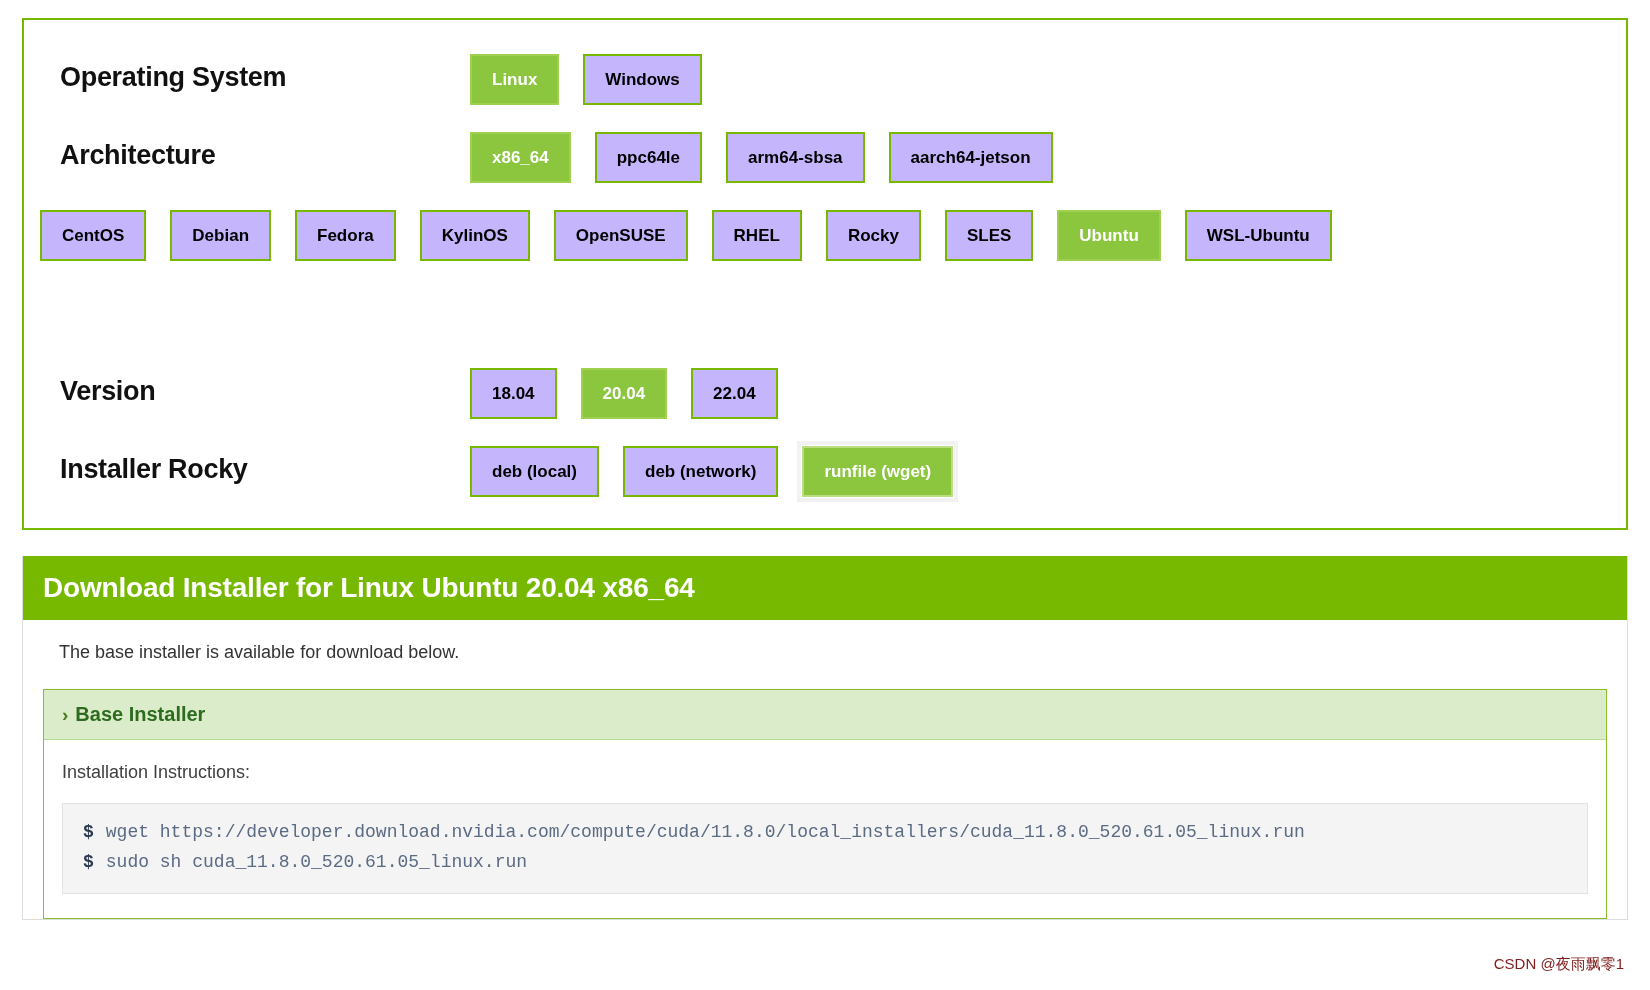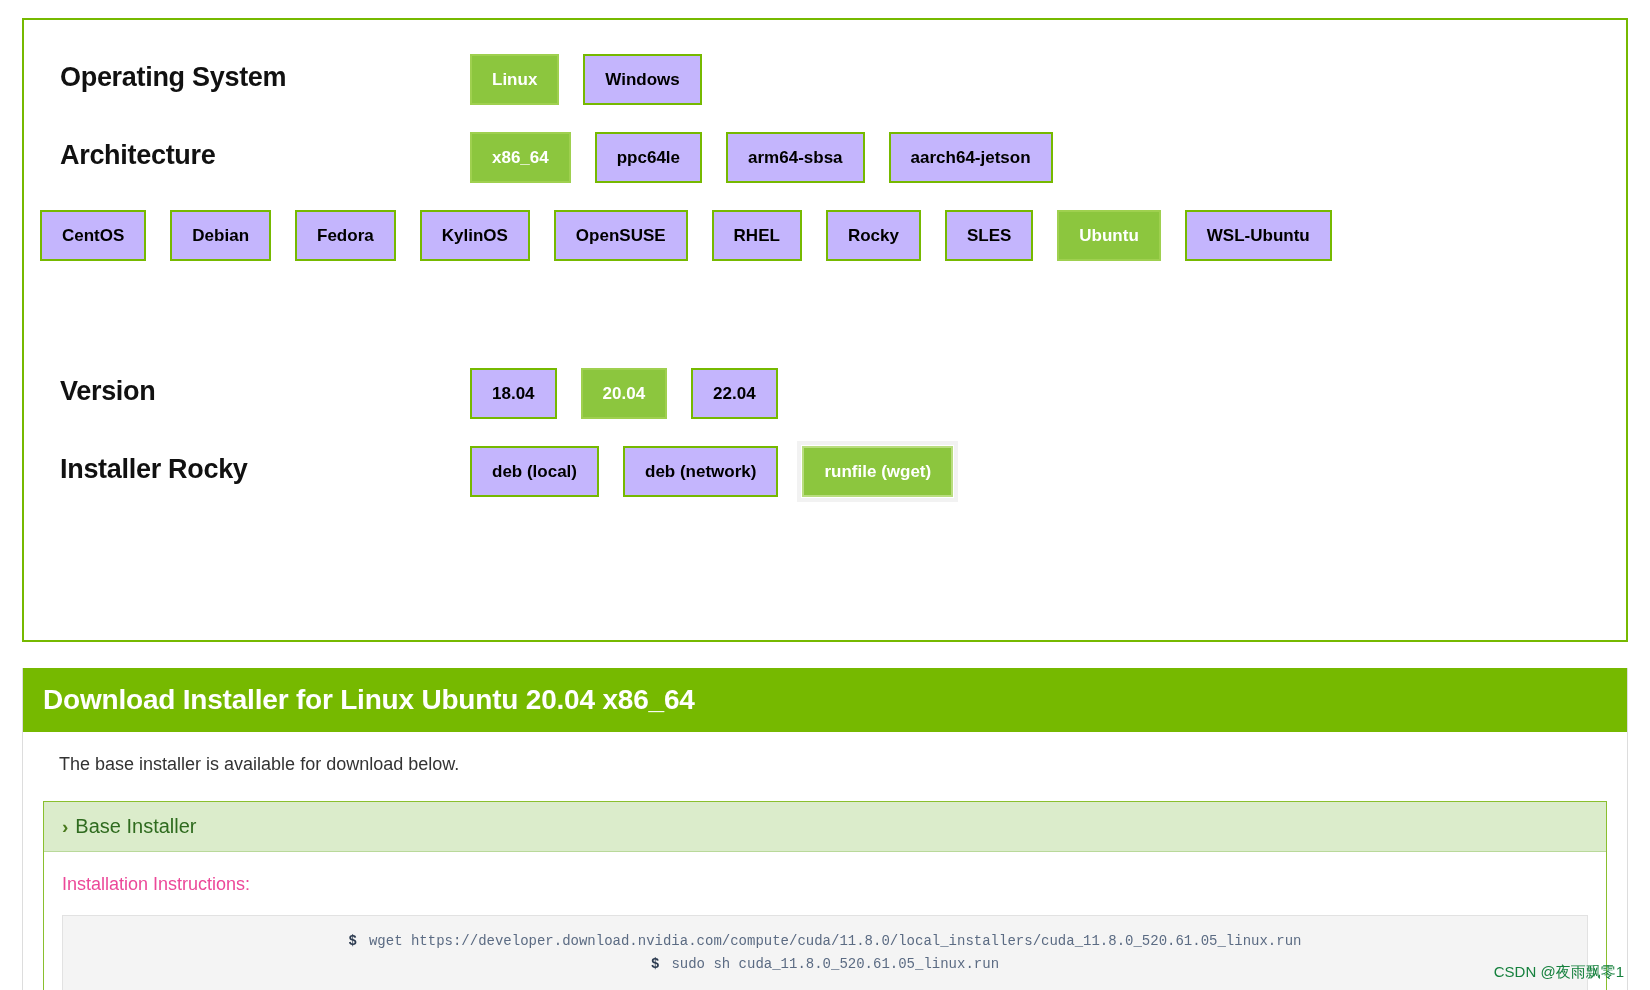--- a/index.html
+++ b/index.html
@@ -15,21 +15,21 @@
     position: relative;
     width: 1650px; height: 990px;
     padding: 18px 22px 0 22px;
   }
 
   
   .selector-panel {
     border: 2px solid #76b900;
     background: #ffffff;
     padding: 18px 16px 20px 16px;
-    height: 624px;
+    height: 512px;
   }
 
   .sel-row {
     display: flex;
     align-items: flex-start;
     min-height: 78px;
   }
   .sel-row.distribution { min-height: 158px; }
 
   .sel-label {
@@ -119,56 +119,55 @@
   .chev {
     color: #4a7a1e;
     font-size: 19px;
     font-weight: bold;
     line-height: 1;
     display: inline-block;
   }
   .accordion-title {
     color: #2f6b1f;
     font-size: 20px;
-    font-weight: normal;
+    font-weight: bold;
   }
   .accordion-body {
     background: #ffffff;
     padding: 22px 18px 24px 18px;
   }
   .instr-label {
     font-size: 18px;
-    color: #ec4899;
+    color: #404040;
     margin: 0 0 20px 0;
   }
   .code-block {
     background: #f4f4f4;
     border: 1px solid #e2e2e2;
     padding: 14px 20px 16px 20px;
   }
   .code-line {
     font-family: "Liberation Mono", monospace;
-    font-size: 14px;
+    font-size: 18px;
     color: #5b6b83;
     white-space: pre;
     line-height: 1.65;
-    text-align: center;
   }
   .code-line .prompt {
     color: #2b3a4f;
     font-weight: bold;
     margin-right: 12px;
   }
 
   .watermark {
     position: absolute;
     right: 26px;
-    bottom: 8px;
+    bottom: 16px;
     font-size: 15px;
-    color: #15803d;
+    color: #7f1d1d;
     font-family: "Liberation Sans", sans-serif;
   }
 </style>
 </head>
 <body>
 
 <div class="page">
 
   <div class="selector-panel">
     <div id="selector-rows">

